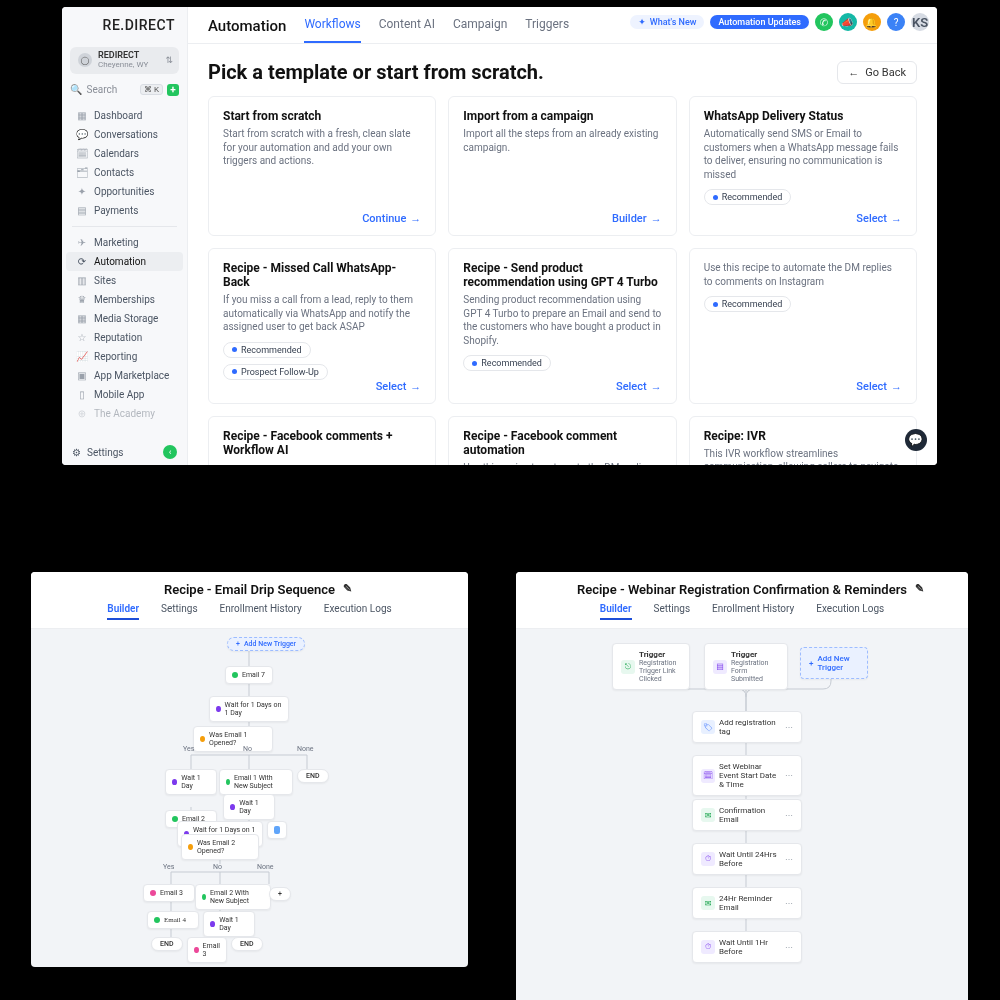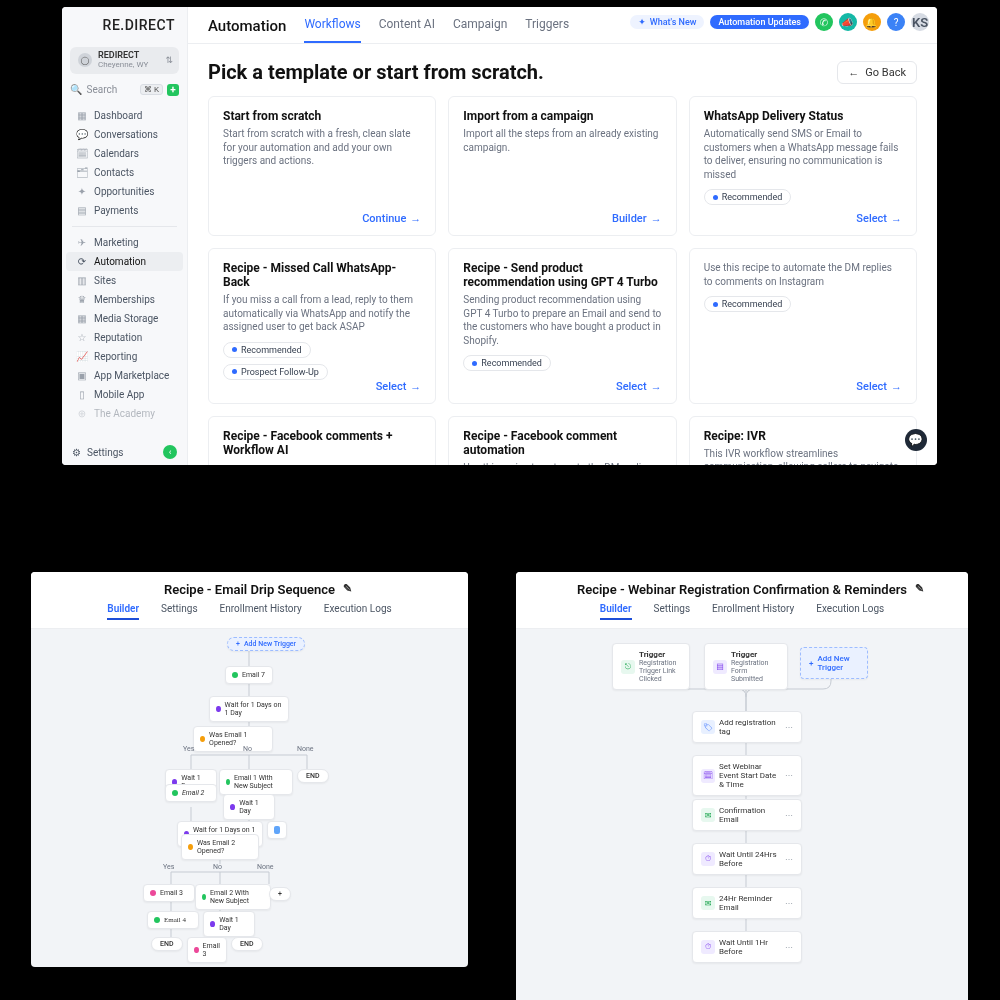--- a/index.html
+++ b/index.html
@@ -385,21 +385,21 @@
     <div class="node" style="left:134px; top:140px; width:52px;">
         <span class="dot-icon" style="background:#7c3aed;"></span>
         <span>Wait 1 Day</span>
       </div>
     <div class="node" style="left:188px; top:140px; width:74px;">
         <span class="dot-icon" style="background:#22c55e;"></span>
         <span>Email 1 With New Subject</span>
       </div>
     <div class="node pill" style="left:266px; top:140px;">END</div>
 
-    <div class="node" style="left:134px; top:155px; width:52px;font-style:italic;">
+    <div class="node" style="left:134px; top:181px; width:52px;">
         <span class="dot-icon" style="background:#22c55e;"></span>
         <span>Email 2</span>
       </div>
     <div class="node" style="left:192px; top:165px; width:52px;">
         <span class="dot-icon" style="background:#7c3aed;"></span>
         <span>Wait 1 Day</span>
       </div>
 
     <div class="node" style="left:146px; top:192px; width:86px;">
         <span class="dot-icon" style="background:#7c3aed;"></span>

